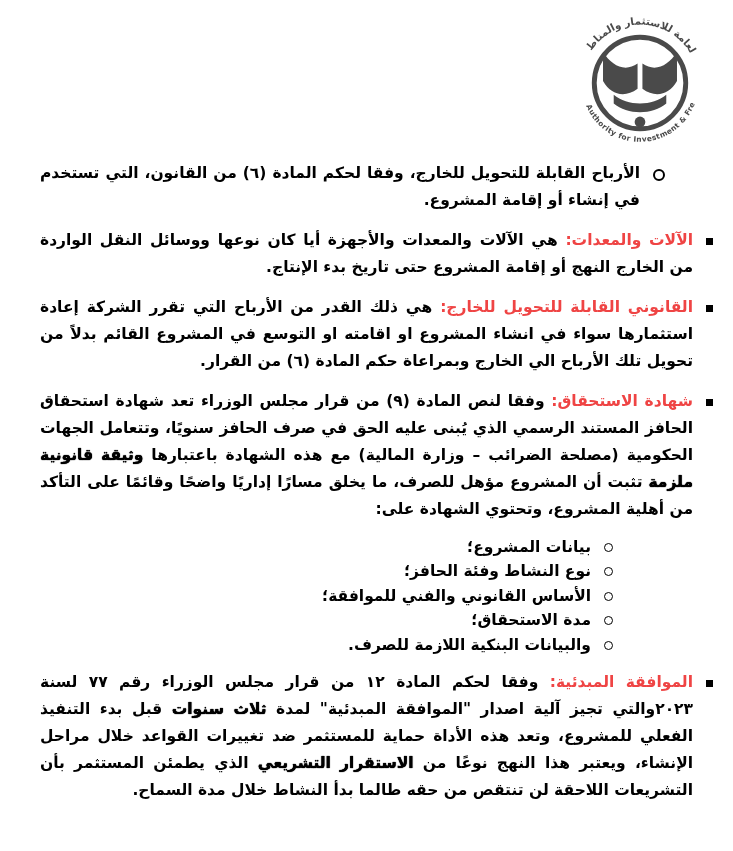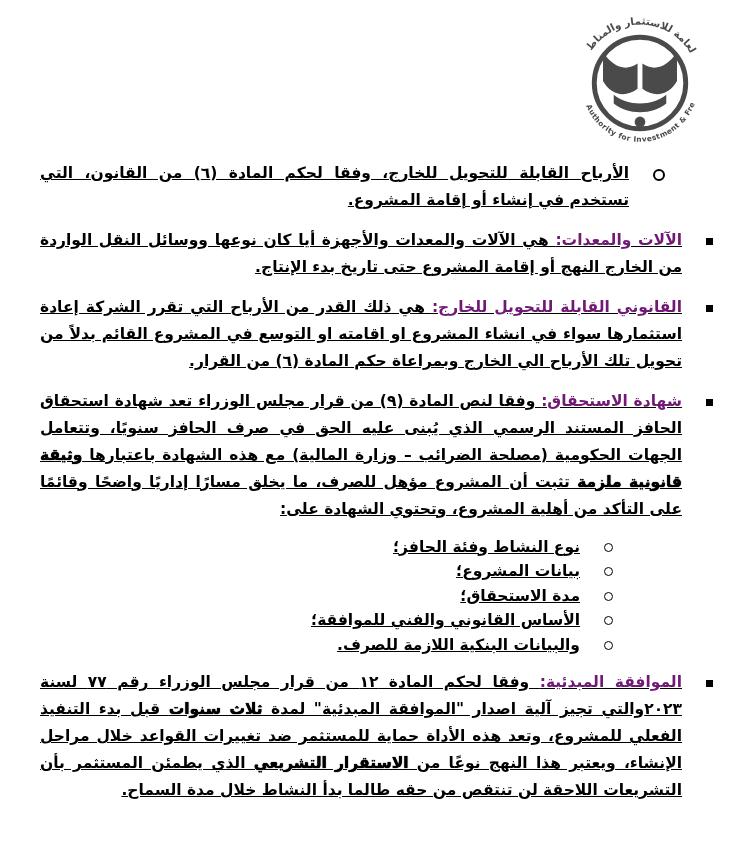--- a/index.html
+++ b/index.html
@@ -7,26 +7,26 @@
     width:733px;height:851px;box-sizing:border-box;background:#ffffff;
     font-family:"DejaVu Sans",sans-serif;font-weight:700;color:#000;
     direction:rtl;padding:10px 20px 0 40px;overflow:hidden;
   }
   .logo-row{display:flex;justify-content:flex-start;}
   .logo{width:146px;height:146px;margin-left:6px;}
   .logo text{font-family:"DejaVu Sans",sans-serif;fill:#4a4a4a;}
   .arc-ar{font-size:10.5px;font-weight:700;}
   .arc-en{font-size:7.6px;font-weight:700;letter-spacing:.4px;}
   .content{margin-top:4px;font-size:15.5px;line-height:1.74;}
-  .row{display:flex;gap:24px;margin-bottom:13px;text-decoration:underline;}
+  .row{display:flex;gap:13px;margin-bottom:13px;}
   .marker-square{flex:0 0 auto;width:7px;height:7px;background:#000;margin-top:11px;}
   .marker-circle{flex:0 0 auto;width:8px;height:8px;border:2px solid #000;border-radius:50%;margin-top:9px;background:#fff;}
   .marker-circle.small{width:7px;height:7px;border-width:1.8px;margin-top:7px;}
   .btext{flex:1;text-align:justify;}
-  .red{color:#701a75;}
+  .red{color:#ef4444;}
   .xbold{text-shadow:0 0 .8px #000,0 0 .8px #000;}
   .indent1{margin-right:48px;}
   .subs{margin-bottom:12px;}
   .row.sub{margin-right:100px;margin-bottom:1px;line-height:1.52;}
   .row.sub .btext{text-align:right;}
 </style>
 </head>
 <body>
 
 <div class="page">
@@ -72,33 +72,33 @@
     </div>
 
     <div class="row">
       <span class="marker-square"></span>
       <div class="btext"><span class="red">شهادة الاستحقاق:</span><span> وفقا لنص المادة (٩) من قرار مجلس الوزراء تعد شهادة استحقاق الحافز المستند الرسمي الذي يُبنى عليه الحق في صرف الحافز سنويًا، وتتعامل الجهات الحكومية (مصلحة الضرائب – وزارة المالية) مع هذه الشهادة باعتبارها </span><span class="xbold">وثيقة قانونية ملزمة</span><span> تثبت أن المشروع مؤهل للصرف، ما يخلق مسارًا إداريًا واضحًا وقائمًا على التأكد من أهلية المشروع، وتحتوي الشهادة على:</span></div>
     </div>
 
     <div class="subs">
       <div class="row sub">
         <span class="marker-circle small"></span>
+        <div class="btext">بيانات المشروع؛</div>
+      </div>
+      <div class="row sub">
+        <span class="marker-circle small"></span>
         <div class="btext">نوع النشاط وفئة الحافز؛</div>
       </div>
       <div class="row sub">
         <span class="marker-circle small"></span>
-        <div class="btext">بيانات المشروع؛</div>
+        <div class="btext">الأساس القانوني والفني للموافقة؛</div>
       </div>
       <div class="row sub">
         <span class="marker-circle small"></span>
         <div class="btext">مدة الاستحقاق؛</div>
-      </div>
-      <div class="row sub">
-        <span class="marker-circle small"></span>
-        <div class="btext">الأساس القانوني والفني للموافقة؛</div>
       </div>
       <div class="row sub">
         <span class="marker-circle small"></span>
         <div class="btext">والبيانات البنكية اللازمة للصرف.</div>
       </div>
     </div>
 
     <div class="row">
       <span class="marker-square"></span>
       <div class="btext"><span class="red">الموافقة المبدئية:</span><span> وفقا لحكم المادة ١٢ من قرار مجلس الوزراء رقم ٧٧ لسنة ٢٠٢٣والتي تجيز آلية اصدار "الموافقة المبدئية" لمدة </span><span class="xbold">ثلاث سنوات</span><span> قبل بدء التنفيذ الفعلي للمشروع، وتعد هذه الأداة حماية للمستثمر ضد تغييرات القواعد خلال مراحل الإنشاء، ويعتبر هذا النهج نوعًا من </span><span class="xbold">الاستقرار التشريعي</span><span> الذي يطمئن المستثمر بأن التشريعات اللاحقة لن تنتقص من حقه طالما بدأ النشاط خلال مدة السماح.</span></div>

